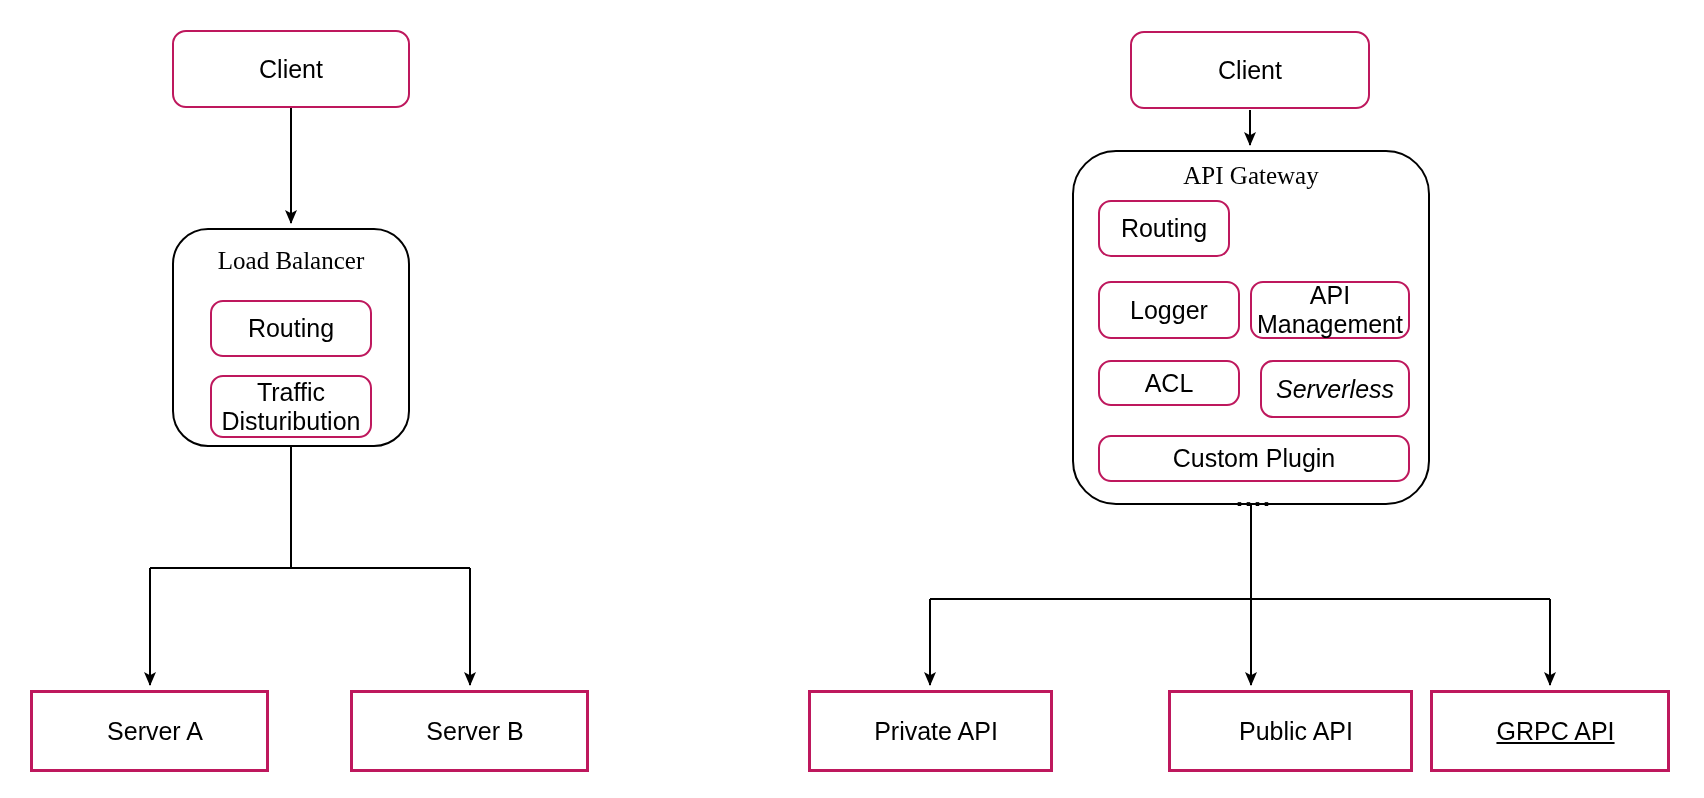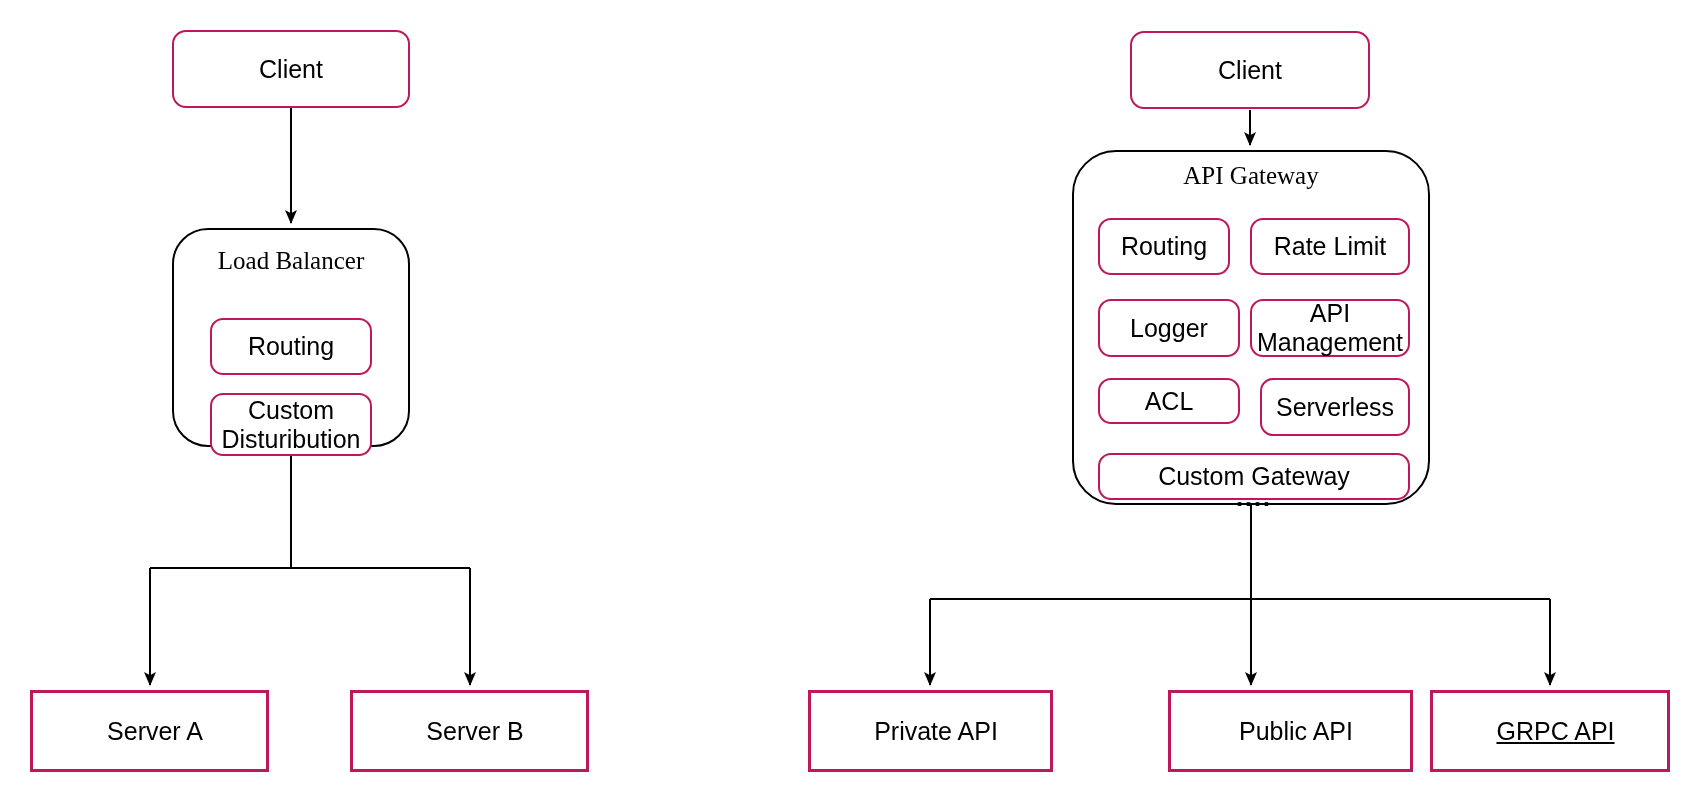--- a/index.html
+++ b/index.html
@@ -26,21 +26,21 @@
     box-sizing: border-box;
     background: #ffffff;
     border: 2px solid #be185d;
     display: flex;
     align-items: center;
     justify-content: center;
     text-align: center;
     font-size: 25px;
     line-height: 1.15;
   }
-  .rounded-sm { border-radius: 13px; margin-top: 18px; }
+  .rounded-sm { border-radius: 13px; }
   .rounded-md { border-radius: 14px; }
   .container-box {
     position: absolute;
     box-sizing: border-box;
     background: #ffffff;
     border: 2px solid #000000;
     text-align: center;
     font-size: 25px;
   }
   .container-title {
@@ -70,21 +70,21 @@
   #server-b      { left: 350px;  top: 690px; width: 239px; height: 82px; }
   
   #client-right  { left: 1130px; top: 31px;  width: 240px; height: 78px; }
   #gw-box        { left: 1072px; top: 150px; width: 358px; height: 355px; border-radius: 44px; }
   #gw-title      { padding-top: 10px; }
   #gw-routing    { left: 1098px; top: 200px; width: 132px; height: 57px; }
   #gw-ratelimit  { left: 1250px; top: 200px; width: 160px; height: 57px; }
   #gw-logger     { left: 1098px; top: 281px; width: 142px; height: 58px; }
   #gw-apimgmt    { left: 1250px; top: 281px; width: 160px; height: 58px; }
   #gw-acl        { left: 1098px; top: 360px; width: 142px; height: 46px; }
-  #gw-serverless { left: 1260px; top: 360px; width: 150px; height: 58px; }
+  #gw-serverless { left: 1260px; top: 360px; width: 150px; height: 58px; font-style: italic; }
   #gw-plugin     { left: 1098px; top: 435px; width: 312px; height: 47px; }
   #gw-dots       { left: 1098px; top: 483px; width: 312px; }
   #private-api   { left: 808px;  top: 690px; width: 245px; height: 82px; }
   #public-api    { left: 1129px; top: 690px; width: 245px; height: 82px; margin-left: 39px; }
   #grpc-api      { left: 1430px; top: 690px; width: 240px; height: 82px; text-decoration: underline; }
 </style>
 </head>
 <body>
 
 <div id="canvas">
@@ -113,57 +113,54 @@
     <span>Client</span>
   </div>
 
   <div id="lb-box" class="container-box">
     <span id="lb-title" class="container-title">Load Balancer</span>
   </div>
   <div id="lb-routing" class="box rounded-sm">
     <span>Routing</span>
   </div>
   <div id="lb-traffic" class="box rounded-sm">
-    <span>Custom Disturibution</span>
+    <span>Traffic Disturibution</span>
   </div>
 
   <div id="server-a" class="box rect">
     <span>Server A</span>
   </div>
   <div id="server-b" class="box rect">
     <span>Server B</span>
   </div>
 
   <div id="client-right" class="box rounded-md">
     <span>Client</span>
   </div>
 
   <div id="gw-box" class="container-box">
     <span id="gw-title" class="container-title">API Gateway</span>
   </div>
   <div id="gw-routing" class="box rounded-sm">
     <span>Routing</span>
   </div>
-  <div id="gw-ratelimit" class="box rounded-sm">
-    <span>Rate Limit</span>
-  </div>
   <div id="gw-logger" class="box rounded-sm">
     <span>Logger</span>
   </div>
   <div id="gw-apimgmt" class="box rounded-sm">
     <span>API Management</span>
   </div>
   <div id="gw-acl" class="box rounded-sm">
     <span>ACL</span>
   </div>
   <div id="gw-serverless" class="box rounded-sm">
     <span>Serverless</span>
   </div>
   <div id="gw-plugin" class="box rounded-sm">
-    <span>Custom Gateway</span>
+    <span>Custom Plugin</span>
   </div>
   <div id="gw-dots" class="dots">....</div>
 
   <div id="private-api" class="box rect">
     <span>Private API</span>
   </div>
   <div id="public-api" class="box rect">
     <span>Public API</span>
   </div>
   <div id="grpc-api" class="box rect">

